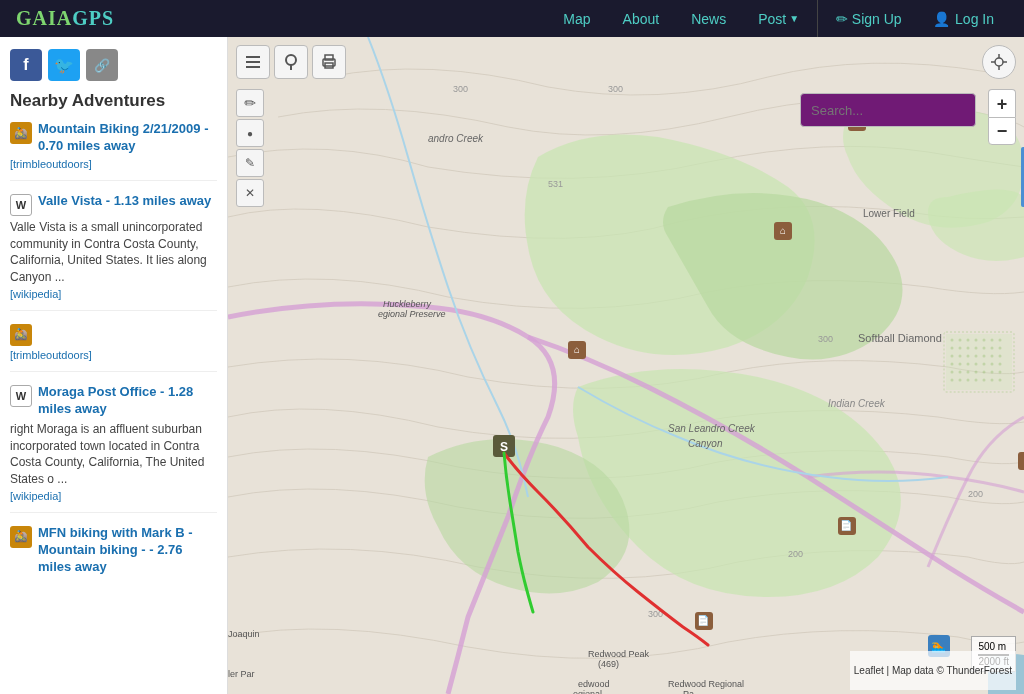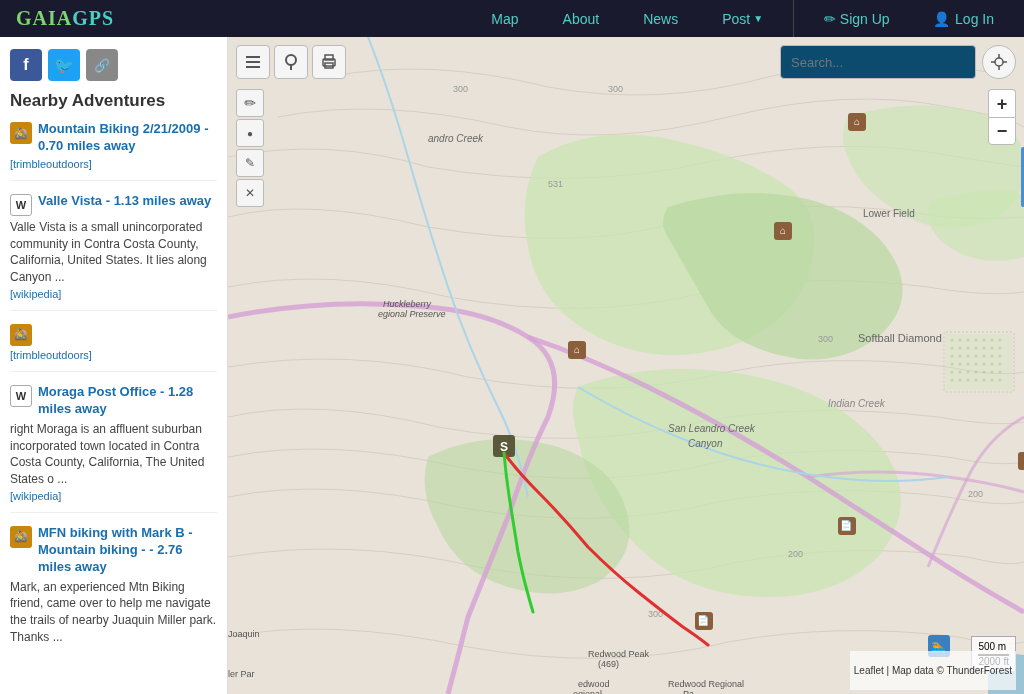--- a/index.html
+++ b/index.html
@@ -20,21 +20,21 @@
       font-size: 20px;
       color: #4ecdc4;
       font-weight: bold;
       letter-spacing: 1px;
       flex-shrink: 0;
     }
     #logo span { color: #7ed56f; }
     .nav-links {
       display: flex;
       align-items: center;
-      gap: 16px;
+      gap: 4px;
       margin-left: auto;
     }
     .nav-link {
       color: #4ecdc4;
       text-decoration: none;
       padding: 0 14px;
       height: 37px;
       display: flex;
       align-items: center;
       font-size: 14px;
@@ -200,28 +200,29 @@
     }
 
     
     #map-search {
       position: absolute;
       top: 8px;
       right: 48px;
       z-index: 10;
     }
     #map-search input {
-      width: 196px;
+      width: 176px;
       height: 34px;
       border: 1px solid #bbb;
       border-radius: 4px;
       padding: 0 10px;
       font-size: 13px;
       color: #999;
-      background: #0c4a6e;
+      background: #701a75;
+      margin-top: 48px;
     }
     #locate-btn {
       position: absolute;
       top: 8px;
       right: 8px;
       width: 34px;
       height: 34px;
       background: #f5f5f5;
       border: 1px solid #bbb;
       border-radius: 50%;
@@ -378,21 +379,20 @@
       </div>
       <div class="adventure-desc">right Moraga is an affluent suburban incorporated town located in Contra Costa County, California, The United States o ...</div>
       <div class="adventure-source">[wikipedia]</div>
     </div>
 
     <div class="adventure-item">
       <div class="adventure-header">
         <div class="adventure-icon bike">🚵</div>
         <a class="adventure-link">MFN biking with Mark B - Mountain biking - - 2.76 miles away</a>
       </div>
-      <div class="adventure-desc">Mark, an experienced Mtn Biking friend, came over to help me navigate the trails of nearby Juaquin Miller park. Thanks ...</div>
     </div>
   </div>
 
   <div id="map-container">
 
     
     <div id="map-toolbar">
       <div class="map-tool-btn" title="Layers">
         <svg width="18" height="18" viewBox="0 0 18 18">
           <rect x="2" y="3" width="14" height="2" fill="#555"></rect>

